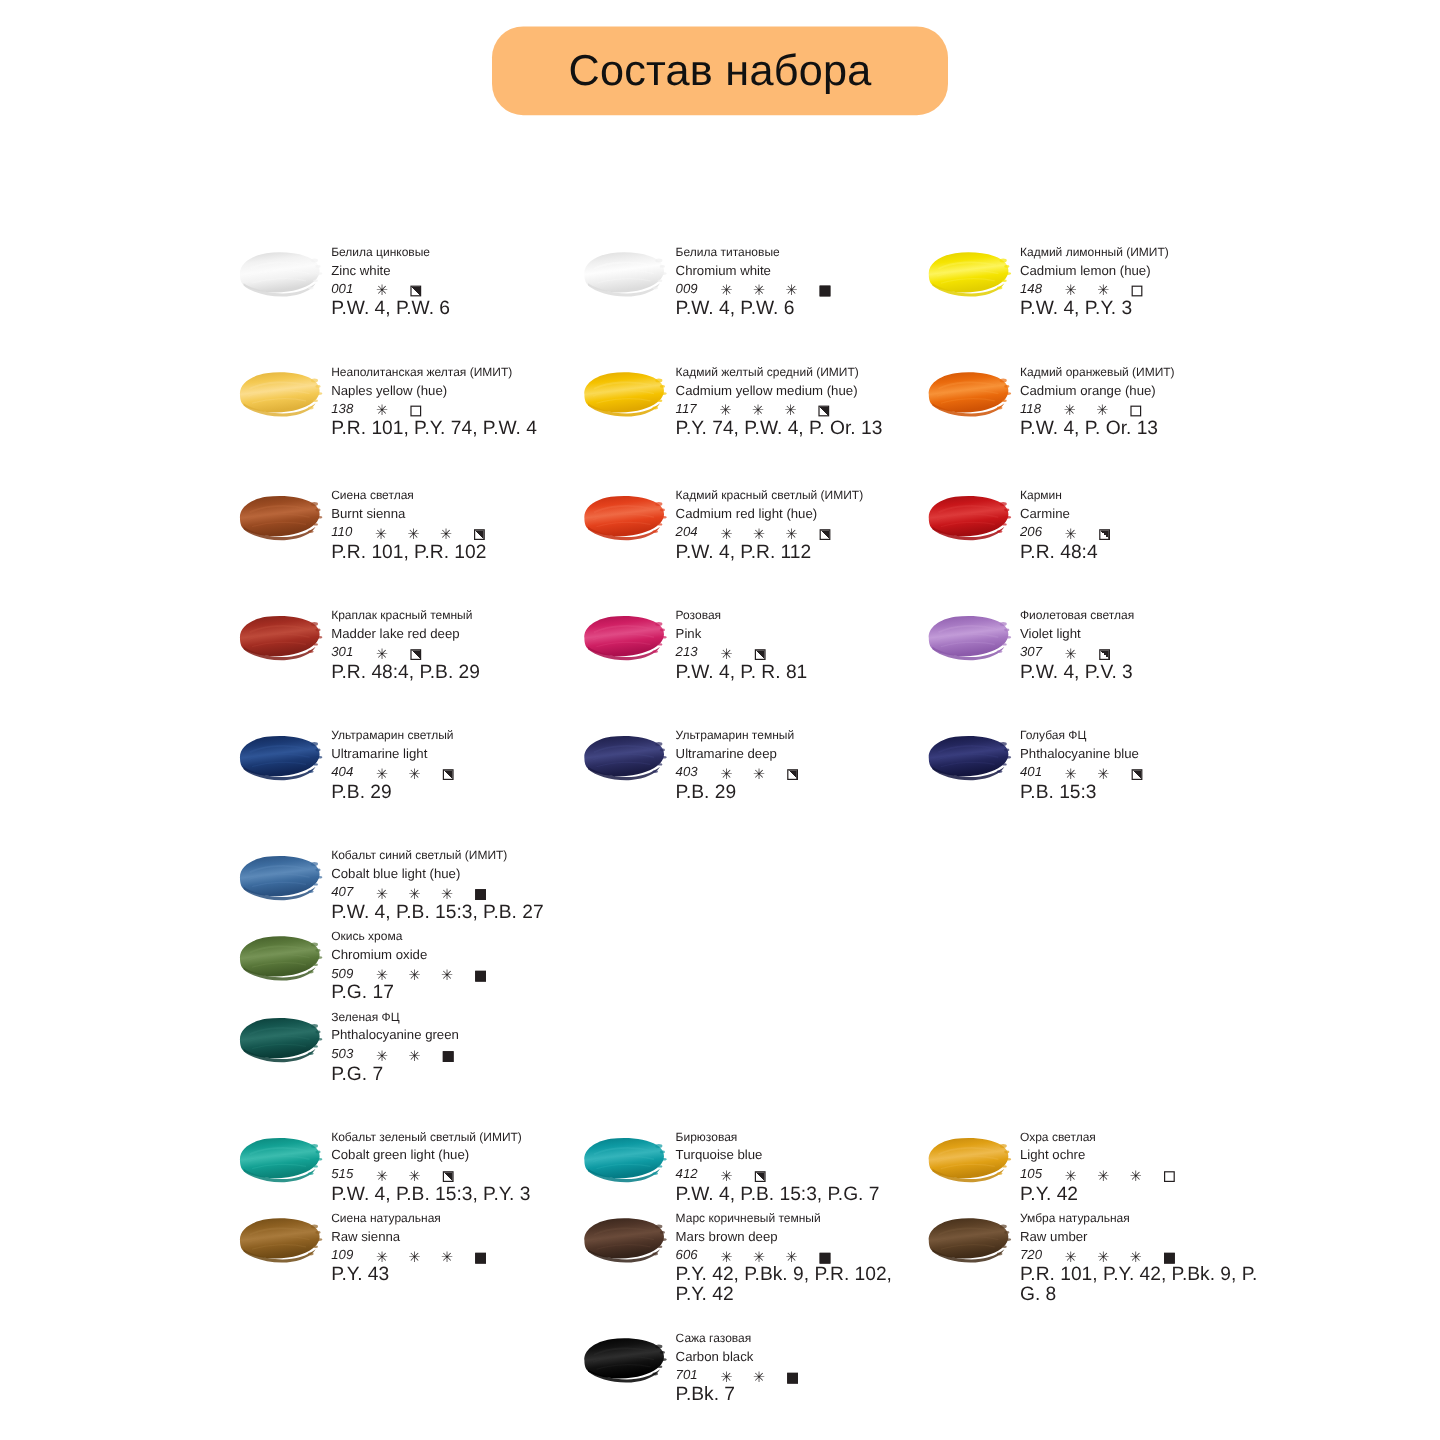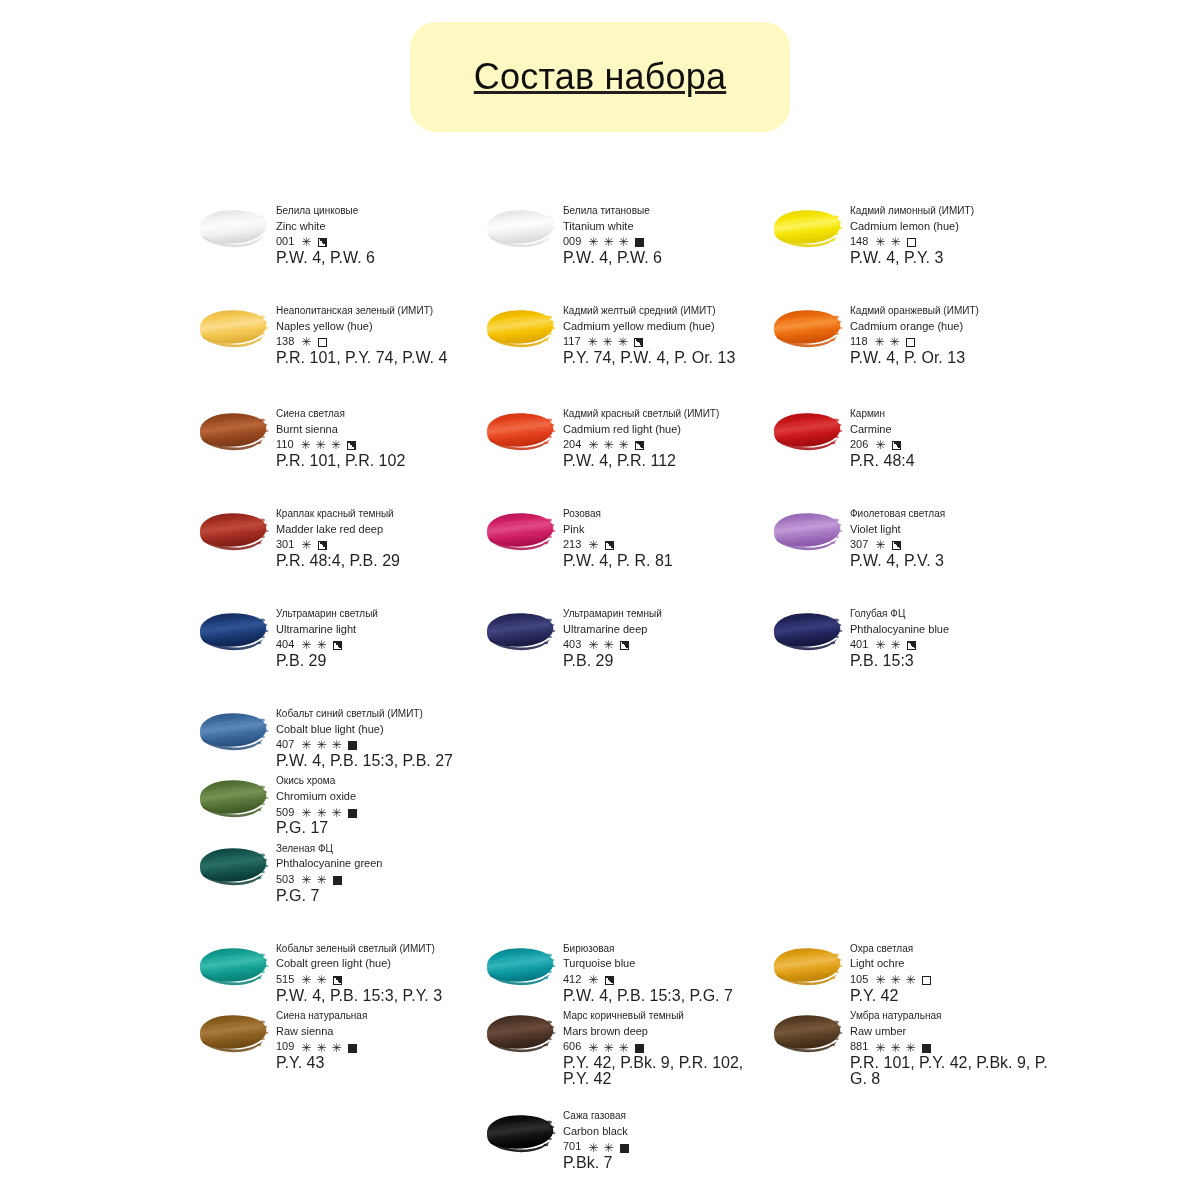--- a/index.html
+++ b/index.html
@@ -16,31 +16,30 @@
     position: relative;
     overflow: hidden;
   }
 
   
   .header-banner {
     position: absolute;
     left: 410px;
     top: 22px;
     width: 380px;
-    height: 110px;
-    background: #fef9c3;
+    height: 74px;
+    background: #fdba74;
     border-top-left-radius: 26px;
     border-top-right-radius: 26px;
     border-bottom-left-radius: 26px;
     border-bottom-right-radius: 26px;
     display: flex;
     align-items: center;
     justify-content: center;
     box-sizing: border-box;
-    text-decoration: underline;
   }
   .header-title {
     font-size: 36px;
     font-weight: 400;
     letter-spacing: 0.2px;
     color: #111111;
     line-height: 1;
     text-align: center;
     white-space: nowrap;
   }
@@ -89,22 +88,23 @@
   }
   .name-en {
     font-size: 11px;
     color: #231f20;
   }
   .code-line {
     font-size: 11px;
     color: #231f20;
     display: flex;
     align-items: center;
-    gap: 4px;
+    gap: 16px;
     height: 15.6px;
+    font-style: italic;
   }
   .code-num { margin-right: 3px; }
   .sym {
     display: inline-block;
     margin-right: 1px;
     line-height: 1;
   }
   .star {
     font-size: 12px;
     line-height: 1;
@@ -198,21 +198,21 @@
               <ellipse cx="66" cy="12" rx="3" ry="1.6" fill="#f0f0f0" opacity="0.7"></ellipse>
               <ellipse cx="69" cy="17" rx="2.2" ry="1.2" fill="#f0f0f0" opacity="0.7"></ellipse>
               <ellipse cx="70" cy="23" rx="2.6" ry="1.1" fill="#f0f0f0" opacity="0.7"></ellipse>
               <ellipse cx="67" cy="29" rx="2" ry="1" fill="#f0f0f0" opacity="0.7"></ellipse>
               <ellipse cx="63" cy="35" rx="2.4" ry="1.2" fill="#f0f0f0" opacity="0.7"></ellipse>
             </g>
           </svg>
         </div>
         <div class="entry-text">
           <div class="name-ru">Белила титановые</div>
-          <div class="name-en">Titanium white</div>
+          <div class="name-en">Chromium white</div>
           <div class="code-line">
             <span class="code-num">009</span>
             <span class="sym star">✳</span>
             <span class="sym star">✳</span>
             <span class="sym star">✳</span>
             <span class="op-box full"></span>
           </div>
           <div class="pigments">P.W. 4, P.W. 6</div>
         </div>
       </div>
@@ -276,21 +276,21 @@
               <path d="M14,31 C27,27 45,26 59,29" stroke="#fbdd8e" stroke-width="1" fill="none" opacity="0.26"></path>
               <ellipse cx="66" cy="12" rx="3" ry="1.6" fill="#f4c952" opacity="0.7"></ellipse>
               <ellipse cx="69" cy="17" rx="2.2" ry="1.2" fill="#f4c952" opacity="0.7"></ellipse>
               <ellipse cx="70" cy="23" rx="2.6" ry="1.1" fill="#f4c952" opacity="0.7"></ellipse>
               <ellipse cx="67" cy="29" rx="2" ry="1" fill="#f4c952" opacity="0.7"></ellipse>
               <ellipse cx="63" cy="35" rx="2.4" ry="1.2" fill="#f4c952" opacity="0.7"></ellipse>
             </g>
           </svg>
         </div>
         <div class="entry-text">
-          <div class="name-ru">Неаполитанская зеленый (ИМИТ)</div>
+          <div class="name-ru">Неаполитанская желтая (ИМИТ)</div>
           <div class="name-en">Naples yellow (hue)</div>
           <div class="code-line">
             <span class="code-num">138</span>
             <span class="sym star">✳</span>
             <span class="op-box empty"></span>
           </div>
           <div class="pigments">P.R. 101, P.Y. 74, P.W. 4</div>
         </div>
       </div>
       <div class="palette-cell">
@@ -1053,21 +1053,21 @@
               <ellipse cx="70" cy="23" rx="2.6" ry="1.1" fill="#5b4026" opacity="0.7"></ellipse>
               <ellipse cx="67" cy="29" rx="2" ry="1" fill="#5b4026" opacity="0.7"></ellipse>
               <ellipse cx="63" cy="35" rx="2.4" ry="1.2" fill="#5b4026" opacity="0.7"></ellipse>
             </g>
           </svg>
         </div>
         <div class="entry-text">
           <div class="name-ru">Умбра натуральная</div>
           <div class="name-en">Raw umber</div>
           <div class="code-line">
-            <span class="code-num">881</span>
+            <span class="code-num">720</span>
             <span class="sym star">✳</span>
             <span class="sym star">✳</span>
             <span class="sym star">✳</span>
             <span class="op-box full"></span>
           </div>
           <div class="pigments">P.R. 101, P.Y. 42, P.Bk. 9, P. G. 8</div>
         </div>
       </div>
     </div>
     <div class="palette-row" style="min-height: 100px;">

